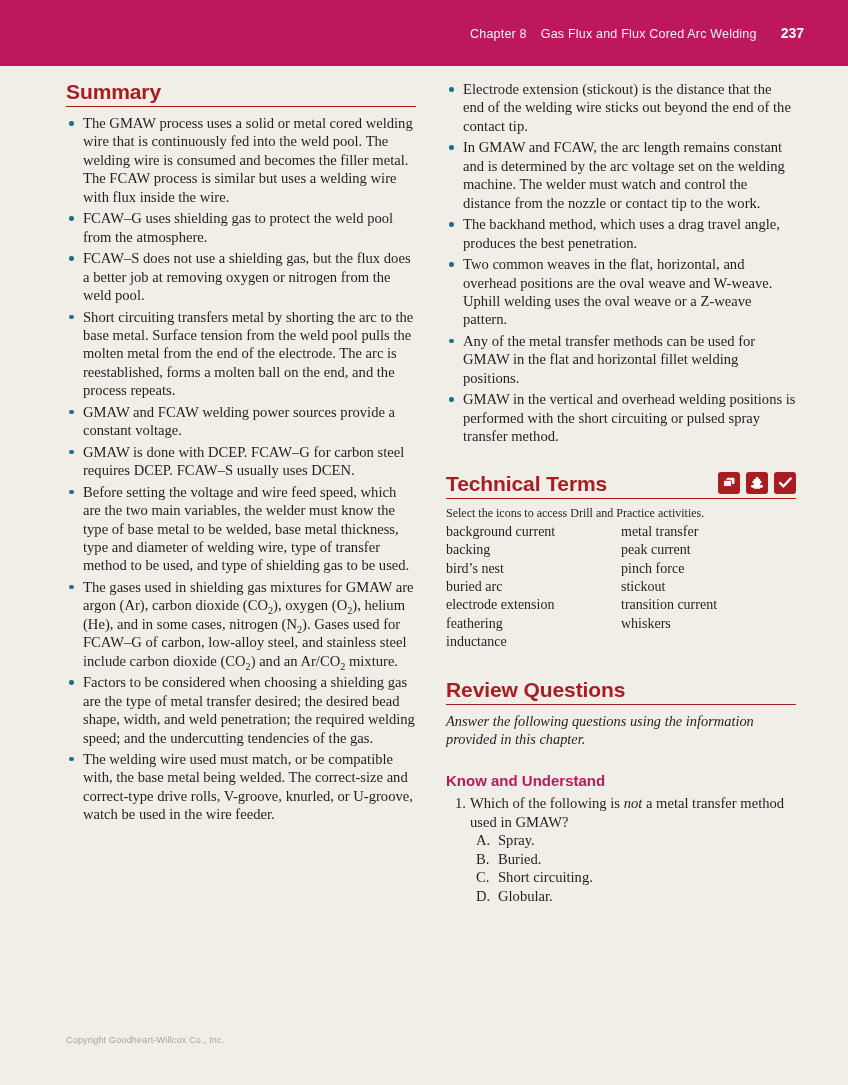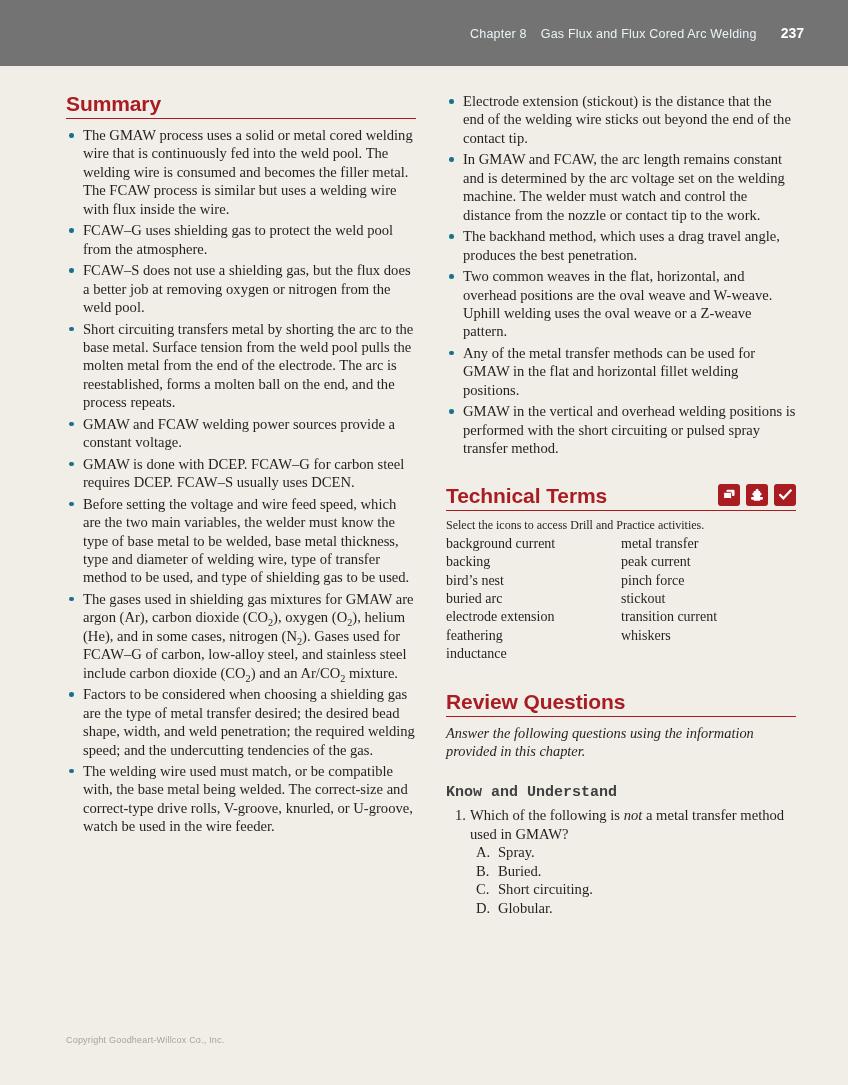--- a/index.html
+++ b/index.html
@@ -12,21 +12,21 @@
     background: #f1eee7;
     font-family: "Liberation Serif", serif;
     color: #231f20;
     overflow: hidden;
     position: relative;
   }
 
   
   .page-header {
     height: 66px;
-    background: #737373;
+    background: #be185d;
     display: flex;
     align-items: center;
     justify-content: flex-end;
     padding-right: 44px;
     box-sizing: border-box;
   }
   .header-inner {
     display: flex;
     align-items: baseline;
     color: #ffffff;
@@ -55,21 +55,20 @@
   
   .content {
     display: flex;
     padding: 14px 44px 0 66px;
     box-sizing: border-box;
     gap: 30px;
   }
   .col {
     width: 350px;
     flex: 0 0 350px;
-    margin-top: 12px;
   }
 
   
   .section-head {
     font-family: "Liberation Sans", sans-serif;
     font-size: 21px;
     font-weight: bold;
     color: #a81c22;
     margin: 0 0 2px 0;
     letter-spacing: -.1px;
@@ -149,24 +148,24 @@
 
   
   .rq-block { margin-top: 26px; }
   .rq-intro {
     font-style: italic;
     font-size: 14.4px;
     line-height: 1.26;
     margin: 3px 0 0 0;
   }
   .rq-subhead {
-    font-family: Liberation Mono, monospace;
+    font-family: Liberation Sans, sans-serif;
     font-size: 15px;
     font-weight: bold;
-    color: #404040;
+    color: #be185d;
     margin: 24px 0 5px 0;
   }
   ol.questions {
     list-style: none;
     margin: 0;
     padding: 0;
   }
   ol.questions > li {
     position: relative;
     padding-left: 24px;

